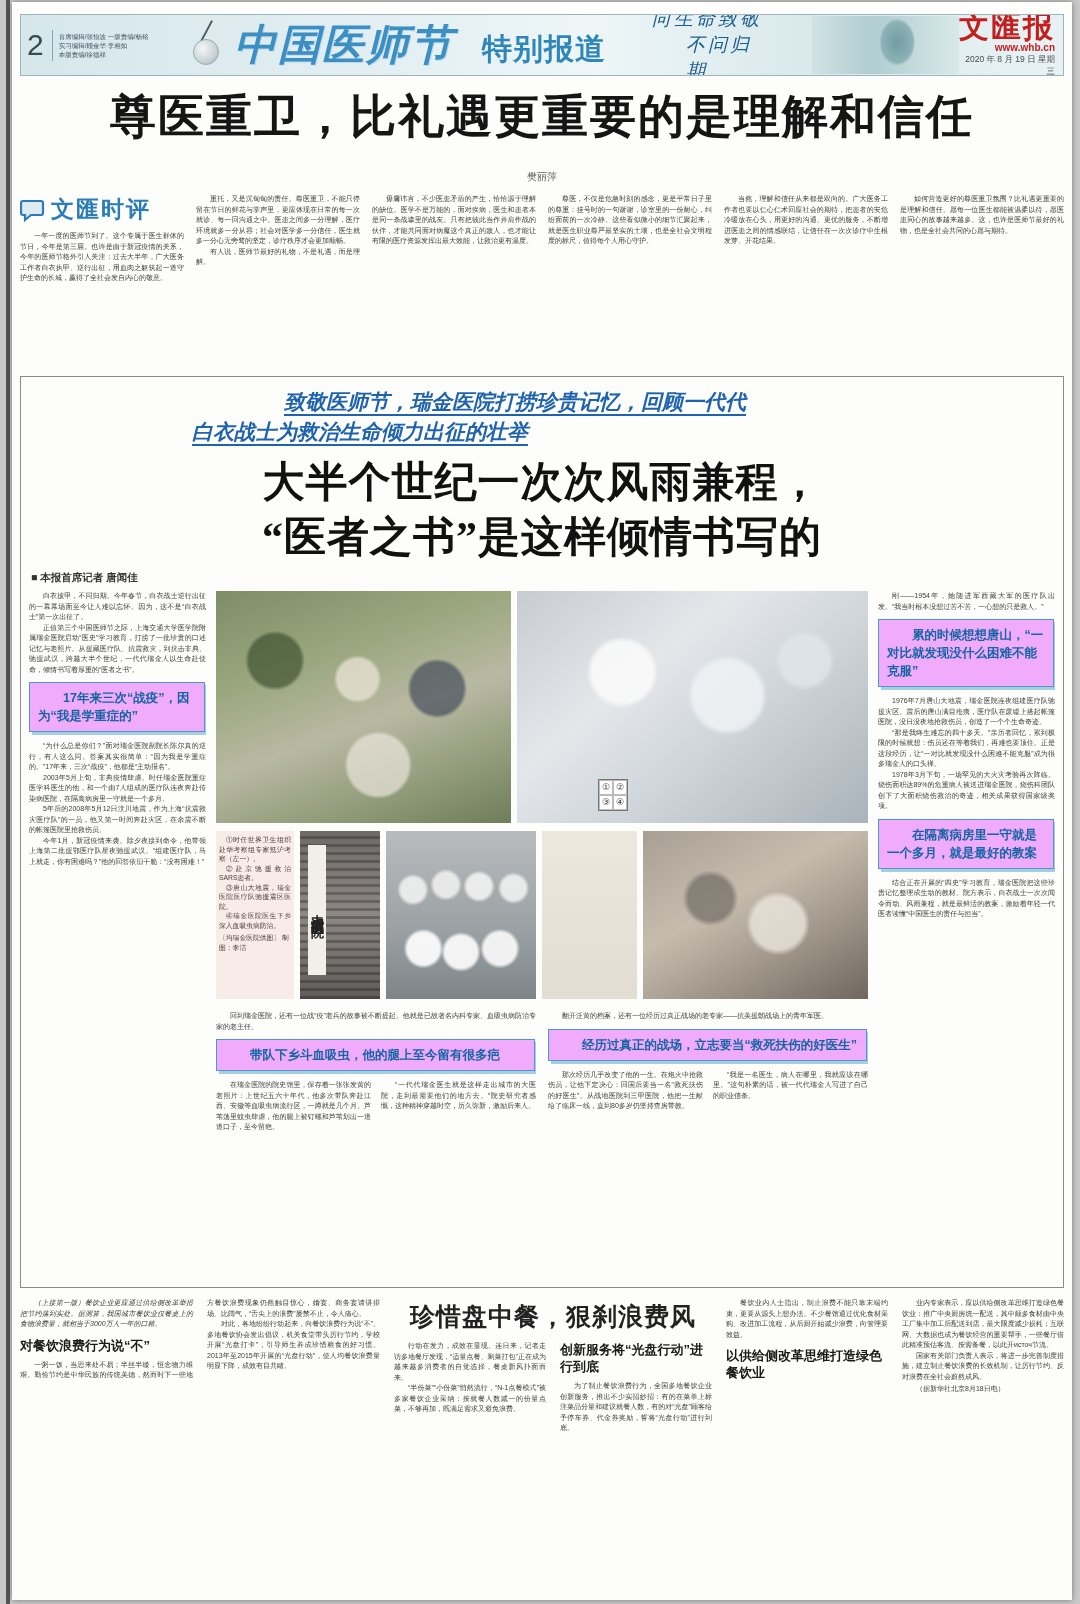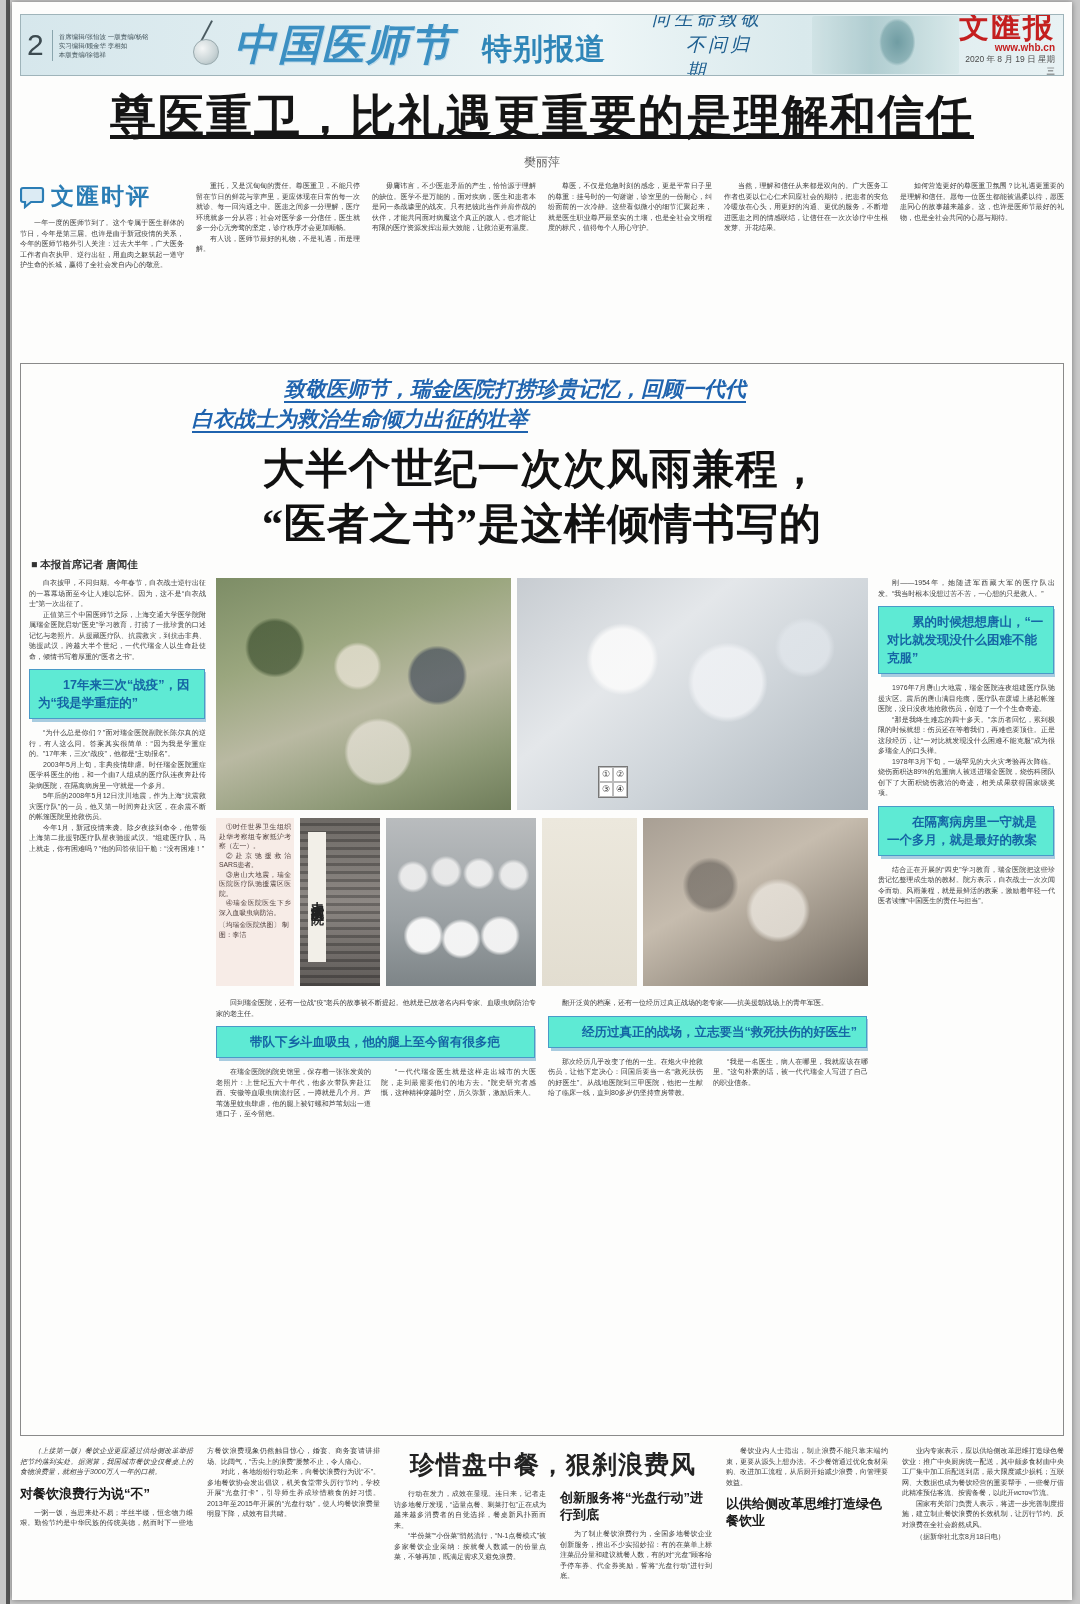--- a/index.html
+++ b/index.html
@@ -47,48 +47,48 @@
   }
   .brand{ margin-left:auto; text-align:right; padding-right:8px; }
   .brand .paper{ font-family:"Liberation Serif", serif; font-size:30px; font-weight:900; color:#c41f1f; letter-spacing:2px; line-height:30px; }
   .brand .site{ font-size:10px; color:#c41f1f; font-weight:bold; }
   .brand .date{ font-size:8.5px; color:#4a4a4a; margin-top:1px; }
 
   
   .top-article{ margin-top:10px; }
   .top-headline{
     text-align:center; font-size:46px; font-weight:900; color:#151515;
-    letter-spacing:2px; line-height:60px; font-family:"Liberation Sans", sans-serif;text-decoration:underline;
-  }
-  .top-byline{ text-align:center; font-size:12px; color:#666; margin:8px 0 10px; }
+    letter-spacing:2px; line-height:60px; font-family:"Liberation Sans", sans-serif;
+  }
+  .top-byline{ text-align:center; font-size:10px; color:#666; margin:24px 0 10px; }
   .commentary{ display:flex; gap:12px; height:172px; overflow:hidden; }
   .commentary .col{ flex:1; overflow:hidden; }
   .commentary-label{ display:flex; align-items:center; gap:5px; margin-bottom:6px; }
   .commentary-label .txt{
     font-family:Liberation Serif, serif; font-size:23px; font-weight:900; color:#2b7db5; letter-spacing:2px;
   }
   .bubble-icon{ width:26px; height:24px; }
   .coltext p, .small p{ font-size:7px; line-height:10.5px; color:#3c3c3c; text-align:justify; text-indent:2em; }
 
   
-  .mid-article{ margin-top:10px; border:1px solid #8a8a8a; padding:10px 8px 6px; height:1073px; overflow:hidden; }
+  .mid-article{ margin-top:10px; border:1px solid #8a8a8a; padding:10px 8px 6px; height:912px; overflow:hidden; }
   .kicker{ width:700px; margin:0 auto 8px; font-family:"Liberation Sans", sans-serif; }
   .kicker div{ font-size:21px; font-weight:900; font-style:italic; color:#1f63ae; line-height:30px; }
   .kicker .k1{ padding-left:92px; }
   .kicker span{ border-bottom:2px solid #1f63ae; padding-bottom:1px; }
   .mid-headline{ text-align:center; font-family:"Liberation Serif", serif; font-weight:900; color:#111;
     font-size:42px; line-height:55px; letter-spacing:1px; margin-bottom:6px; }
   .mid-byline{ font-size:10.5px; font-weight:bold; color:#333; margin:2px 0 6px 2px; }
   .mid-byline::before{ content:"■ "; color:#333; }
   .mid-grid{ display:flex; gap:10px; height:700px; overflow:hidden; }
   .side-col{ width:190px; overflow:hidden; }
   .side-col p{ font-size:7px; line-height:10.5px; color:#3c3c3c; text-align:justify; text-indent:2em; }
   .subbox{
     border:1.5px solid #4a9ac8; box-shadow:3px 3px 0 #a8cce0;
-    padding:6px 8px; margin:7px 1px 9px 0; background:#5eead4;
+    padding:6px 8px; margin:7px 1px 9px 0; background:#f0abfc;
   }
   .subbox span{ font-size:12.5px; font-weight:bold; color:#1565a5; line-height:18px; display:block; text-indent:2em; }
   .mid-center{ flex:1; display:flex; flex-direction:column; }
   .photos{ position:relative; height:412px; }
   .ph-row{ display:flex; gap:6px; }
   .ph{ background:#ddd; }
   .ph-chess{ width:295px; height:232px;
     background:
       radial-gradient(circle at 20% 30%, rgba(40,60,30,.55) 0 26px, transparent 30px),
       radial-gradient(circle at 48% 38%, rgba(230,225,210,.8) 0 20px, transparent 24px),

